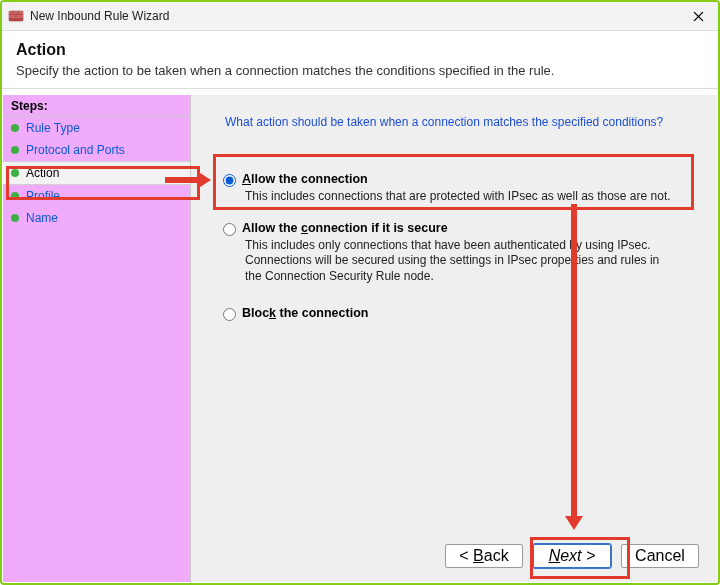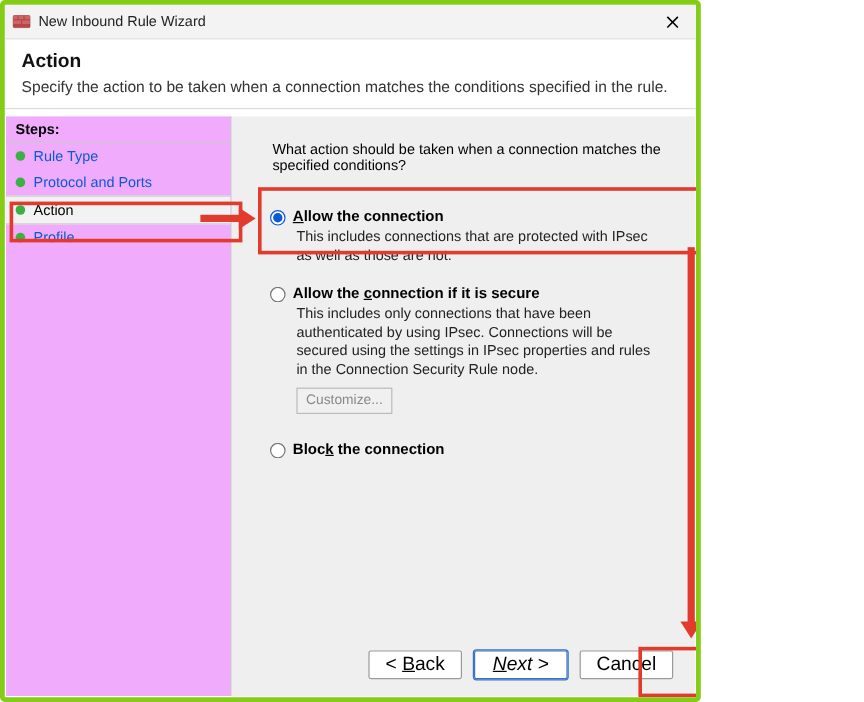--- a/index.html
+++ b/index.html
@@ -5,24 +5,24 @@
   html, body {
     margin: 0;
     padding: 0;
     font-family: "Segoe UI", Tahoma, sans-serif;
     font-size: 12px;
     background: #ffffff;
     color: #000;
   }
   .window {
     position: relative;
-    width: 584px;
+    width: 720px;
     height: 585px;
     box-sizing: border-box;
-    border: 4px solid #84cc16;
+    border: 2px solid #84cc16;
     border-radius: 4px;
     overflow: hidden;
     background: #ffffff;
   }
   
   .titlebar {
     display: flex;
     align-items: center;
     height: 28px;
     padding: 0 6px;
@@ -111,22 +111,22 @@
   
   .main {
     flex: 1;
     background: #efefef;
     position: relative;
     padding: 20px 24px 0 28px;
     box-sizing: border-box;
   }
   .main .prompt {
     font-size: 12px;
-    color: #000000;
-    margin-bottom: 22px;
+    color: #1d4ed8;
+    margin-bottom: 37px;
     margin-left: 6px;
   }
 
   .option-block {
     position: relative;
     margin-left: 0;
     padding: 6px 8px 8px 4px;
     margin-bottom: 8px;
   }
   .opt-row {
@@ -279,41 +279,44 @@
           <span class="label">Protocol and Ports</span>
         </li>
         <li class="step-row selected">
           <span class="bullet"></span>
           <span class="label">Action</span>
         </li>
         <li class="step-row link">
           <span class="bullet"></span>
           <span class="label">Profile</span>
         </li>
+        <li class="step-row link">
+          <span class="bullet"></span>
+          <span class="label">Name</span>
+        </li>
       </ul>
     </div>
 
     <div class="main">
       <div class="prompt">What action should be taken when a connection matches the specified conditions?</div>
 
       <div class="option-block">
         <div class="opt-row">
           <input type="radio" name="action" checked="" style="">
           <span class="opt-title underline-first">Allow the connection</span>
         </div>
         <div class="opt-desc">This includes connections that are protected with IPsec as well as those are not.</div>
       </div>
 
       <div class="option-block" style="padding-top:0;">
         <div class="opt-row">
           <input type="radio" name="action" style="">
           <span class="opt-title">Allow the <u>c</u>onnection if it is secure</span>
         </div>
         <div class="opt-desc">This includes only connections that have been authenticated by using IPsec.  Connections will be secured using the settings in IPsec properties and rules in the Connection Security Rule node.</div>
-        <button class="customize-btn" disabled="">Customize...</button>
       </div>
 
       <div class="option-block" style="margin-top:6px;">
         <div class="opt-row">
           <input type="radio" name="action" style="">
           <span class="opt-title">Bloc<u>k</u> the connection</span>
         </div>
       </div>
 
       <div class="button-bar">

